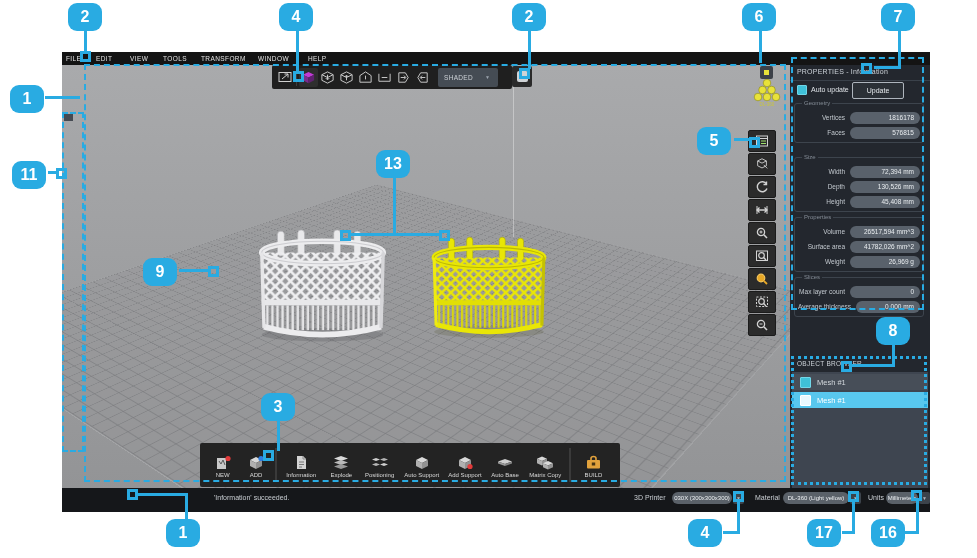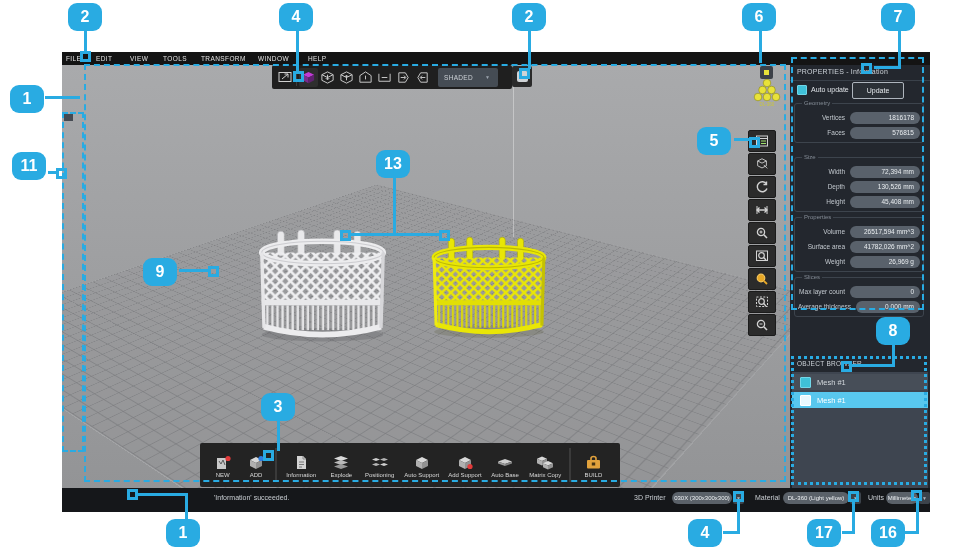--- a/index.html
+++ b/index.html
@@ -582,20 +582,20 @@
   <div class="badge" style="left:10px;top:85px">1</div>
   <div class="badge" style="left:68px;top:3px">2</div>
   <div class="badge" style="left:261px;top:393px">3</div>
   <div class="badge" style="left:279px;top:3px">4</div>
   <div class="badge" style="left:697px;top:127px">5</div>
   <div class="badge" style="left:742px;top:3px">6</div>
   <div class="badge" style="left:881px;top:3px">7</div>
   <div class="badge" style="left:876px;top:317px">8</div>
   <div class="badge" style="left:143px;top:258px">9</div>
   <div class="badge" style="left:376px;top:150px">13</div>
-  <div class="badge" style="left:12px;top:152px">11</div>
+  <div class="badge" style="left:12px;top:161px">11</div>
   <div class="badge" style="left:166px;top:519px">1</div>
   <div class="badge" style="left:688px;top:519px">4</div>
   <div class="badge" style="left:807px;top:519px">17</div>
   <div class="badge" style="left:871px;top:519px">16</div>
   <div class="badge" style="left:512px;top:3px">2</div>
 
 </div>
 
 </body></html>

